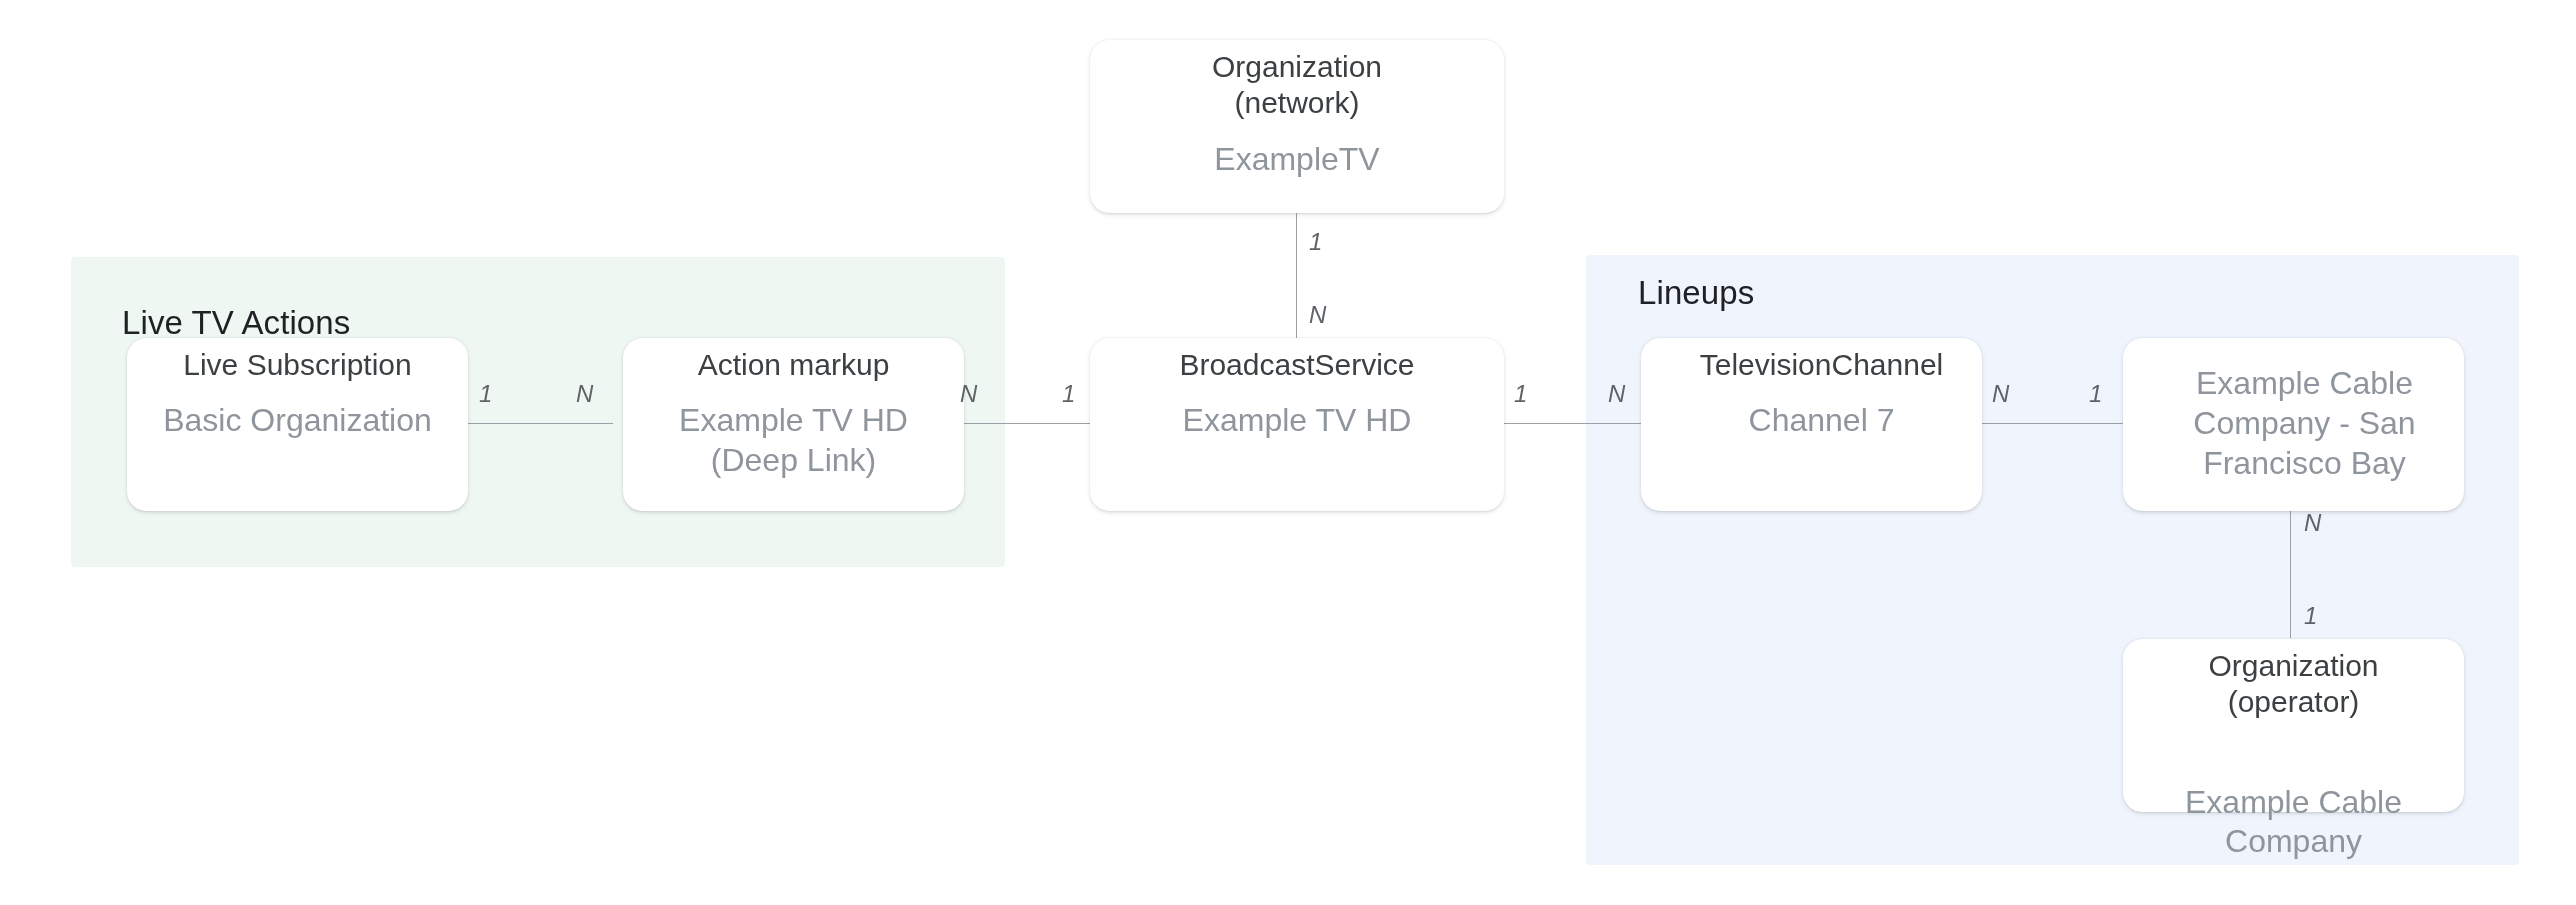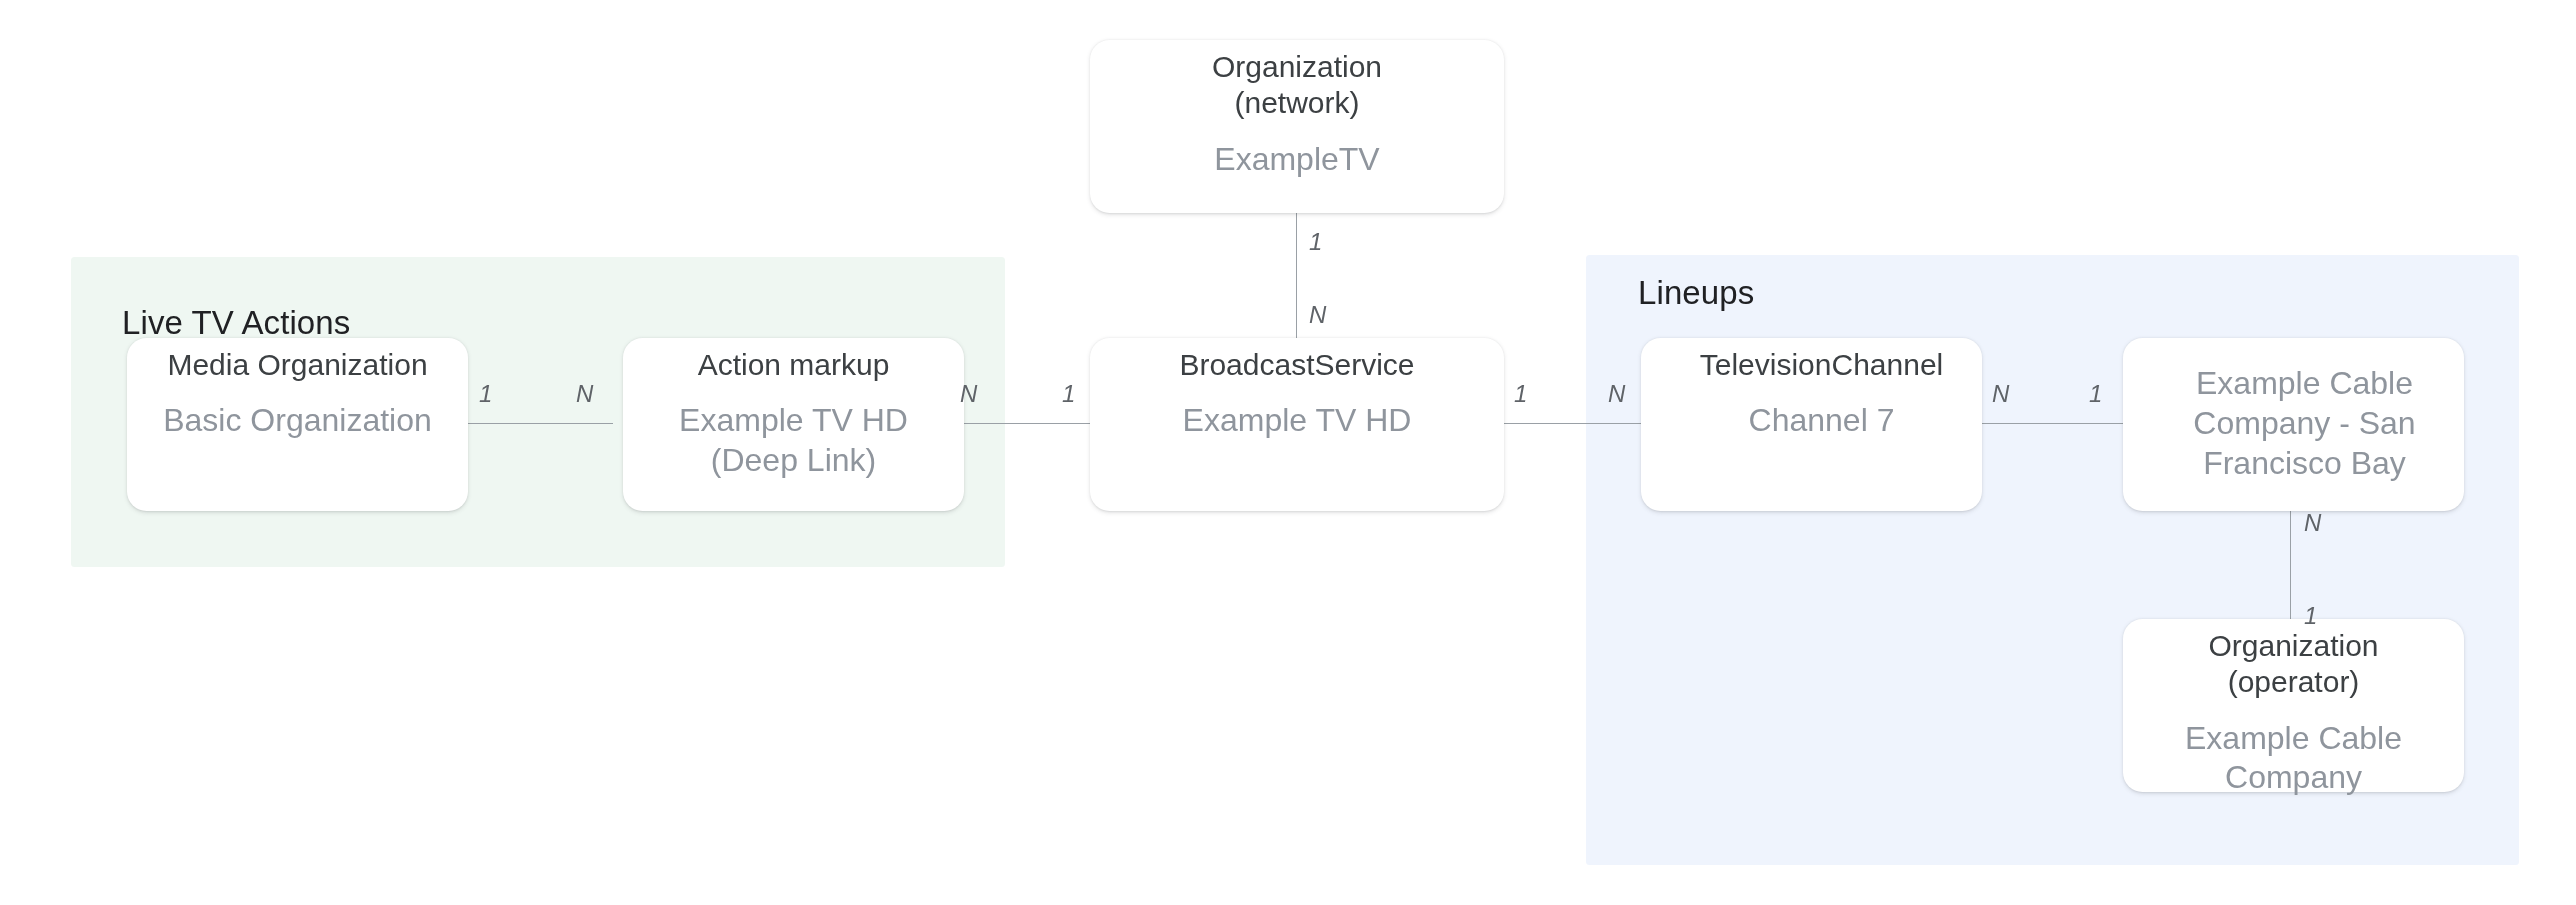--- a/index.html
+++ b/index.html
@@ -124,21 +124,21 @@
   <div class="card-label" style="left:2304px; top:509px;">N</div>
   <div class="card-label" style="left:2304px; top:602px;">1</div>
 
   <div class="node" style="left:1090px; top:40px; width:414px; height:173px;">
     <div class="node-title">Organization
 (network)</div>
     <div class="node-subtitle">ExampleTV</div>
   </div>
 
   <div class="node" style="left:127px; top:338px; width:341px; height:173px;">
-    <div class="node-title">Media Organization</div>
+    <div class="node-title">Live Subscription</div>
     <div class="node-subtitle">Basic Organization</div>
   </div>
 
   <div class="node" style="left:623px; top:338px; width:341px; height:173px;">
     <div class="node-title">Action markup</div>
     <div class="node-subtitle">Example TV HD (Deep Link)</div>
   </div>
 
   <div class="node" style="left:1090px; top:338px; width:414px; height:173px;">
     <div class="node-title">BroadcastService</div>
@@ -147,19 +147,19 @@
 
   <div class="node" style="left:1641px; top:338px; width:341px; height:173px;padding-left:36px;">
     <div class="node-title">TelevisionChannel</div>
     <div class="node-subtitle">Channel 7</div>
   </div>
 
   <div class="node" style="left:2123px; top:338px; width:341px; height:173px;">
     <div class="node-subtitle" style="max-width:292px;margin-left:22px;">Example Cable Company - San Francisco Bay</div>
   </div>
 
-  <div class="node" style="left:2123px; top:619px; width:341px; height:173px;">
+  <div class="node" style="left:2123px; top:639px; width:341px; height:173px;gap:44px;">
     <div class="node-title">Organization (operator)</div>
     <div class="node-subtitle">Example Cable Company</div>
   </div>
 
 </div>
 
 
 </body></html>

